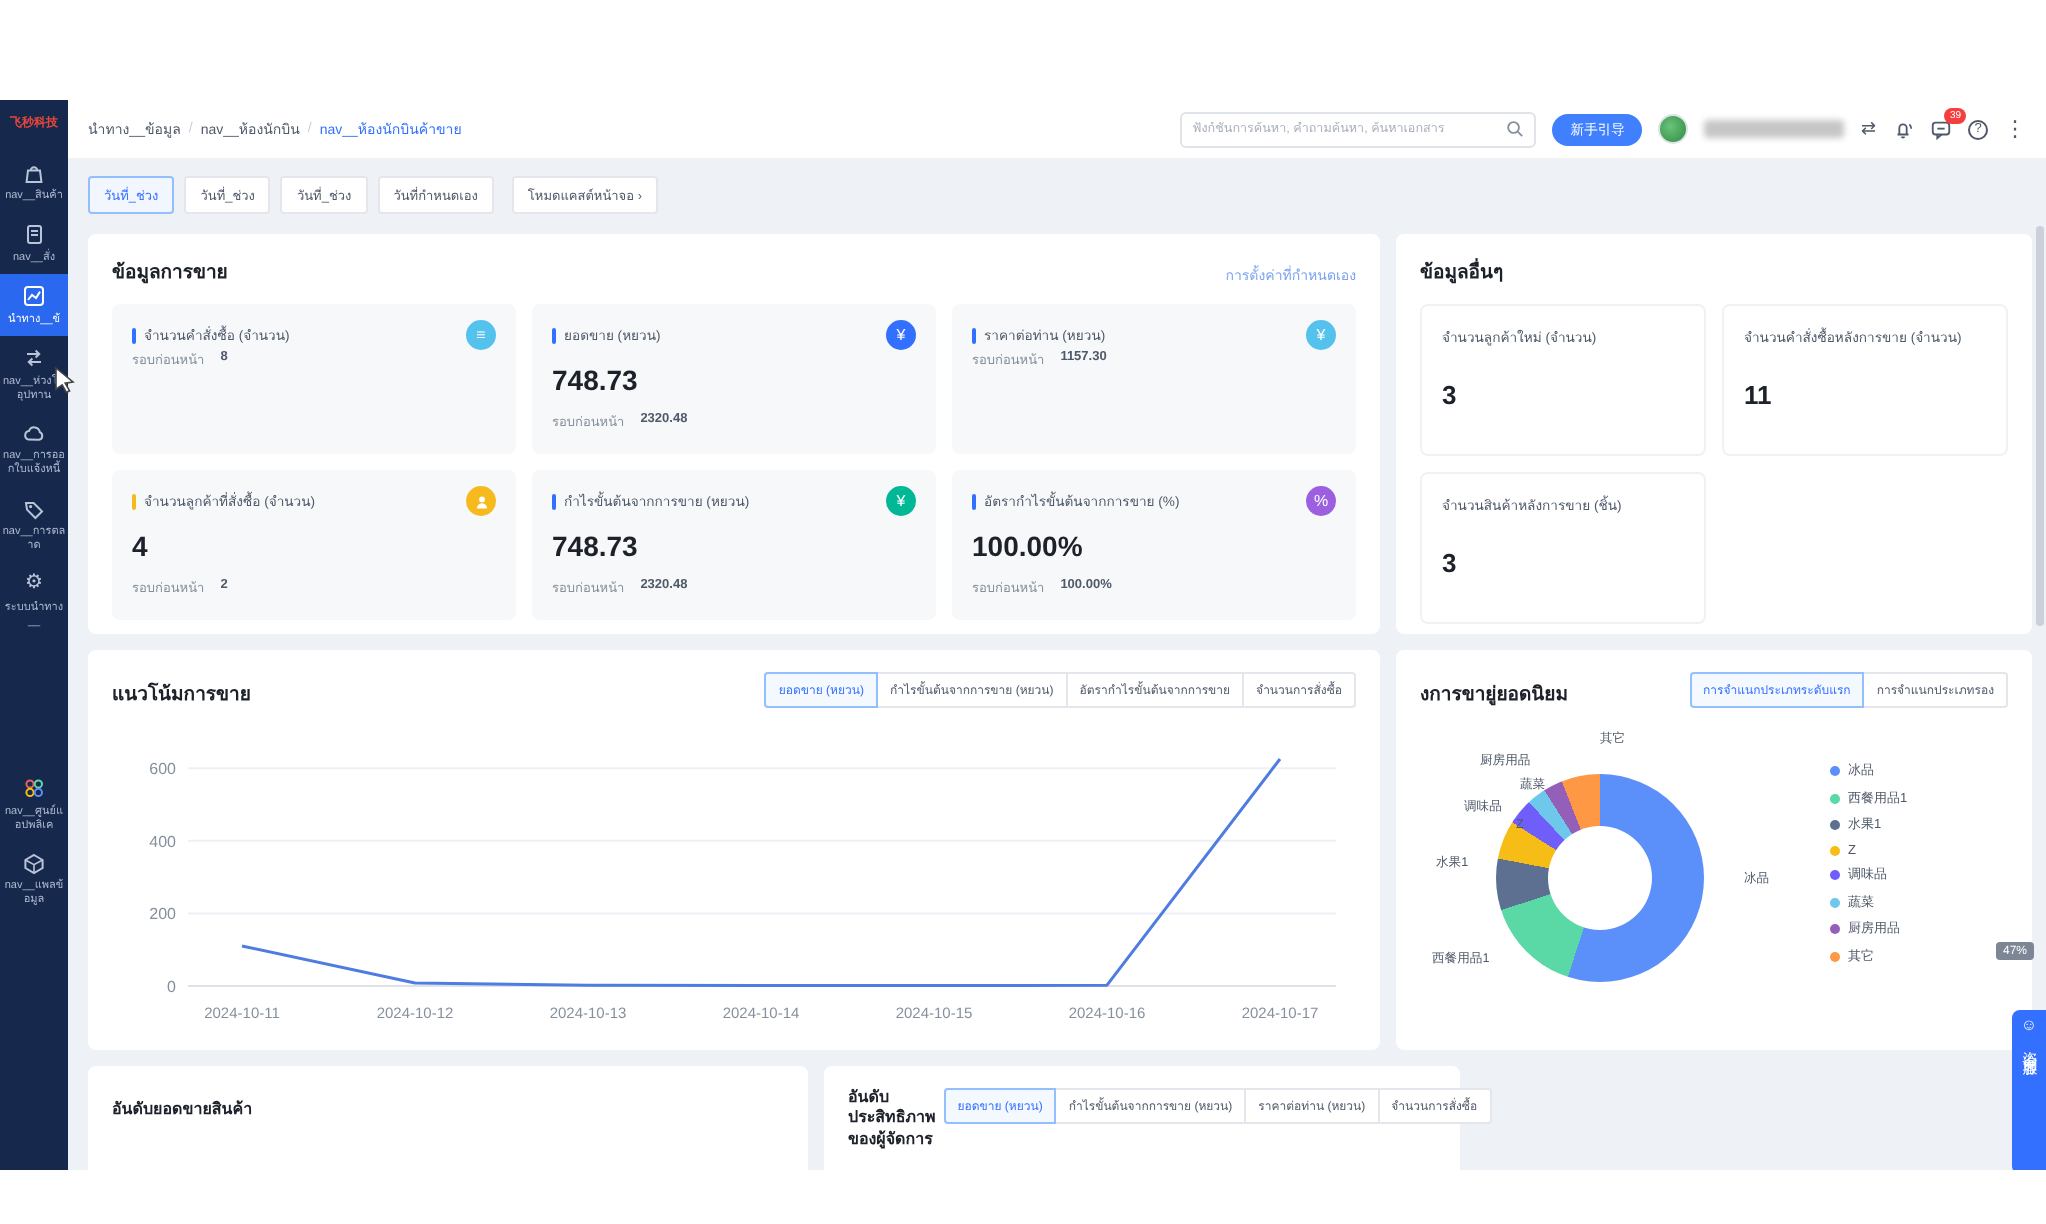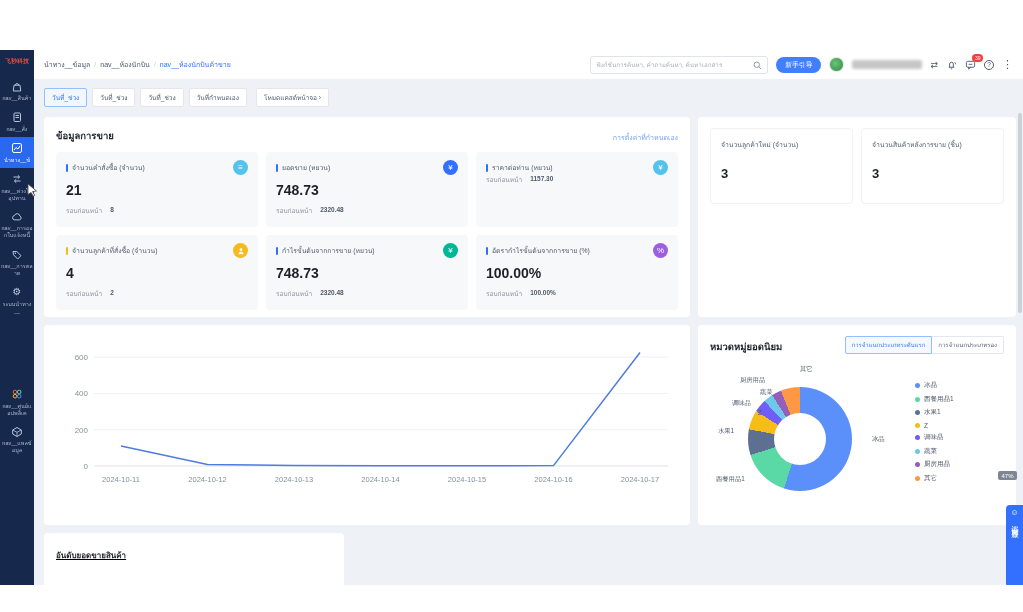--- a/index.html
+++ b/index.html
@@ -76,21 +76,21 @@
   .donut { position:absolute; left:38px; top:24px; width:104px; height:104px; border-radius:50%; }
   .hole { position:absolute; left:64px; top:50px; width:52px; height:52px; background:#fff; border-radius:50%; }
   .callout { position:absolute; font-size:6.3px; color:#4e5969; white-space:nowrap; }
   .legend { display:flex; flex-direction:column; gap:4.5px; margin-top:18px; }
   .lg-item { display:flex; align-items:center; gap:4px; cursor:pointer; }
   .lg-dot { width:5px; height:5px; border-radius:50%; flex:0 0 auto; }
   .lg-txt { font-size:6.5px; color:#4e5969; white-space:nowrap; }
 
   .row3 .panel { height:80px; }
   .rank1 { width:334px; display:flex; align-items:flex-start; gap:6px; }
-  .rank2 { width:300px;text-decoration:underline; }
+  .rank2 { width:360px; }
   .rank3 { width:318px; display:flex; align-items:flex-start; gap:4px; }
   .rank-title { font-size:8px; font-weight:bold; color:#1d2129; line-height:1.3; }
   .rank3 .rank-title { max-width:58px; }
 
   
   .zoom-badge { position:absolute; right:6px; top:421px; background:#7d8694; color:#fff; font-size:6px; padding:1.5px 3.5px; border-radius:2px; z-index:9; }
   .service { position:absolute; right:0; top:455px; width:17px; height:82px; background:#3370ff; border-radius:4px 0 0 4px; color:#fff; display:flex; flex-direction:column; align-items:center; padding-top:4px; gap:2px; z-index:9; cursor:pointer; }
   .service .face { font-size:8px; line-height:1; }
   .service .vtxt { writing-mode:vertical-rl; font-size:7.5px; letter-spacing:2px; }
   .scrollbar { position:absolute; right:1px; top:63px; width:4px; height:200px; background:#ccd1d9; border-radius:2px; z-index:8; }
@@ -256,21 +256,20 @@
           <span class="p-title">ข้อมูลการขาย</span>
           <span class="link">การตั้งค่าที่กำหนดเอง</span>
         </div>
         <div class="m-grid" id="sales-grid">
           <div class="m-card">
             <div class="m-lrow">
                   <span class="m-bar" style="background: rgb(51, 112, 255);"></span>
                   <span class="m-label">จำนวนคำสั่งซื้อ (จำนวน)</span>
                   <span class="m-ico" style="background: rgb(84, 194, 236);">≡</span>
                 </div>
-            <div class="m-val">21</div>
             <div class="m-prev">
                   <span>รอบก่อนหน้า</span>
                   <b>8</b>
                 </div>
           </div>
           <div class="m-card">
             <div class="m-lrow">
                   <span class="m-bar" style="background: rgb(51, 112, 255);"></span>
                   <span class="m-label">ยอดขาย (หยวน)</span>
                   <span class="m-ico" style="background: rgb(51, 112, 255);">¥</span>
@@ -330,35 +329,51 @@
             <div class="m-val">100.00%</div>
             <div class="m-prev">
                   <span>รอบก่อนหน้า</span>
                   <b>100.00%</b>
                 </div>
           </div>
         </div>
       </section>
 
       <section class="panel other">
+        <div class="p-head">
+              <span class="p-title">ข้อมูลอื่นๆ</span>
+            </div>
         <div class="o-grid">
           <div class="o-card">
             <div class="o-label">จำนวนลูกค้าใหม่ (จำนวน)</div>
             <div class="o-val">3</div>
           </div>
           <div class="o-card">
+            <div class="o-label">จำนวนคำสั่งซื้อหลังการขาย (จำนวน)</div>
+            <div class="o-val">11</div>
+          </div>
+          <div class="o-card">
             <div class="o-label">จำนวนสินค้าหลังการขาย (ชิ้น)</div>
             <div class="o-val">3</div>
           </div>
         </div>
       </section>
     </div>
 
     <div class="row">
       <section class="panel trend">
+        <div class="p-head">
+          <span class="p-title">แนวโน้มการขาย</span>
+          <div class="btn-group">
+            <button class="gbtn active">ยอดขาย (หยวน)</button>
+            <button class="gbtn">กำไรขั้นต้นจากการขาย (หยวน)</button>
+            <button class="gbtn">อัตรากำไรขั้นต้นจากการขาย</button>
+            <button class="gbtn">จำนวนการสั่งซื้อ</button>
+          </div>
+        </div>
         <svg id="trend-svg" width="620" height="155" viewBox="0 0 620 155">
               <line x1="38" y1="130.0" x2="612" y2="130.0" stroke="#dde1e8" stroke-width="1"></line>
               <text x="32" y="133" text-anchor="end" font-size="8" fill="#86909c">0</text>
               <line x1="38" y1="93.7" x2="612" y2="93.7" stroke="#eef0f5" stroke-width="1"></line>
               <text x="32" y="96.7" text-anchor="end" font-size="8" fill="#86909c">200</text>
               <line x1="38" y1="57.4" x2="612" y2="57.4" stroke="#eef0f5" stroke-width="1"></line>
               <text x="32" y="60.4" text-anchor="end" font-size="8" fill="#86909c">400</text>
               <line x1="38" y1="21.1" x2="612" y2="21.1" stroke="#eef0f5" stroke-width="1"></line>
               <text x="32" y="24.1" text-anchor="end" font-size="8" fill="#86909c">600</text>
               <text x="65.0" y="146" text-anchor="middle" font-size="7.5" fill="#86909c">2024-10-11</text>
@@ -367,21 +382,21 @@
               <text x="324.5" y="146" text-anchor="middle" font-size="7.5" fill="#86909c">2024-10-14</text>
               <text x="411.0" y="146" text-anchor="middle" font-size="7.5" fill="#86909c">2024-10-15</text>
               <text x="497.5" y="146" text-anchor="middle" font-size="7.5" fill="#86909c">2024-10-16</text>
               <text x="584.0" y="146" text-anchor="middle" font-size="7.5" fill="#86909c">2024-10-17</text>
               <polyline points="65.0,110.0 151.5,128.5 238.0,129.6 324.5,129.8 411.0,129.8 497.5,129.6 584.0,16.5" fill="none" stroke="#4e7ce0" stroke-width="1.5" stroke-linejoin="round"></polyline>
             </svg>
       </section>
 
       <section class="panel cats">
         <div class="p-head">
-          <span class="p-title" style="max-width:80px;">หมวดหมู่ยอดนิยม</span>
+          <span class="p-title" style="max-width:80px;">งการขายู่ยอดนิยม</span>
           <div class="btn-group">
             <button class="gbtn active">การจำแนกประเภทระดับแรก</button>
             <button class="gbtn">การจำแนกประเภทรอง</button>
           </div>
         </div>
         <div class="donut-zone">
           <div class="donut-wrap" id="donut-wrap">
             <div class="donut" id="donut" style="background: conic-gradient(rgb(91, 143, 249) 0deg, rgb(91, 143, 249) 198deg, rgb(90, 216, 166) 198deg, rgb(90, 216, 166) 252deg, rgb(93, 112, 146) 252deg, rgb(93, 112, 146) 280.8deg, rgb(246, 189, 22) 280.8deg, rgb(246, 189, 22) 302.4deg, rgb(111, 94, 249) 302.4deg, rgb(111, 94, 249) 316.8deg, rgb(109, 200, 236) 316.8deg, rgb(109, 200, 236) 327.6deg, rgb(148, 95, 185) 327.6deg, rgb(148, 95, 185) 338.4deg, rgb(255, 152, 69) 338.4deg, rgb(255, 152, 69) 360deg);"></div>
             <div class="hole"></div>
           <span class="callout" style="left: 162px; top: 72px;">冰品</span>
@@ -428,20 +443,29 @@
                 </div>
               </div>
         </div>
       </section>
     </div>
 
     <div class="row row3">
       <section class="panel rank2">
         <span class="rank-title">อันดับยอดขายสินค้า</span>
       </section>
+      <section class="panel rank3">
+        <span class="rank-title">อันดับประสิทธิภาพของผู้จัดการ</span>
+        <div class="btn-group">
+          <button class="gbtn active">ยอดขาย (หยวน)</button>
+          <button class="gbtn">กำไรขั้นต้นจากการขาย (หยวน)</button>
+          <button class="gbtn">ราคาต่อท่าน (หยวน)</button>
+          <button class="gbtn">จำนวนการสั่งซื้อ</button>
+        </div>
+      </section>
     </div>
   </div>
 
   <span class="zoom-badge">47%</span>
   <div class="service">
     <span class="face">☺</span>
     <span class="vtxt">咨询客服</span>
   </div>
   <div class="scrollbar"></div>
 

